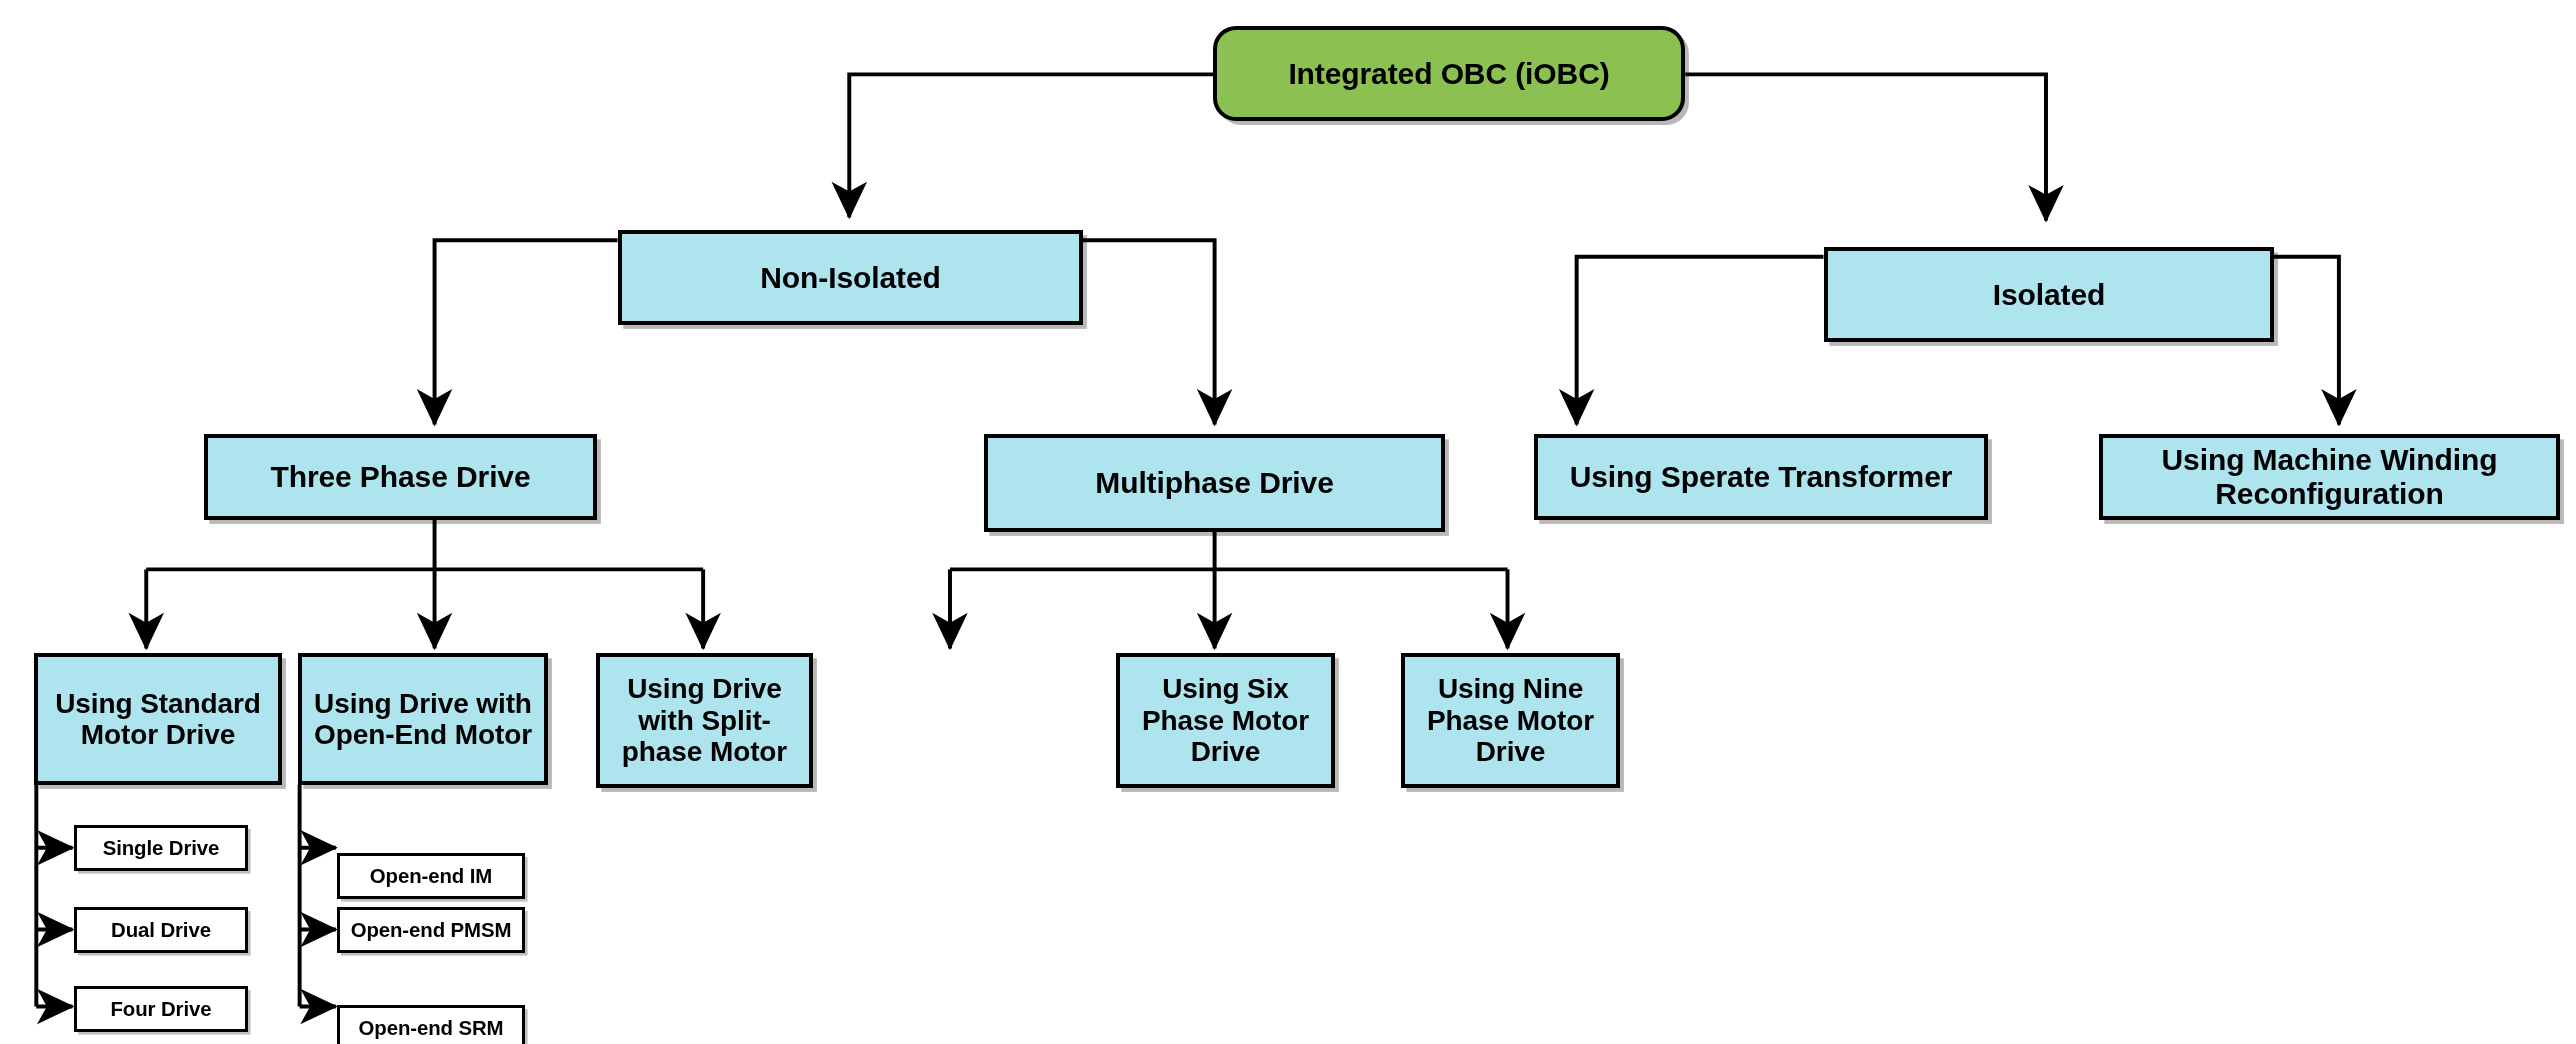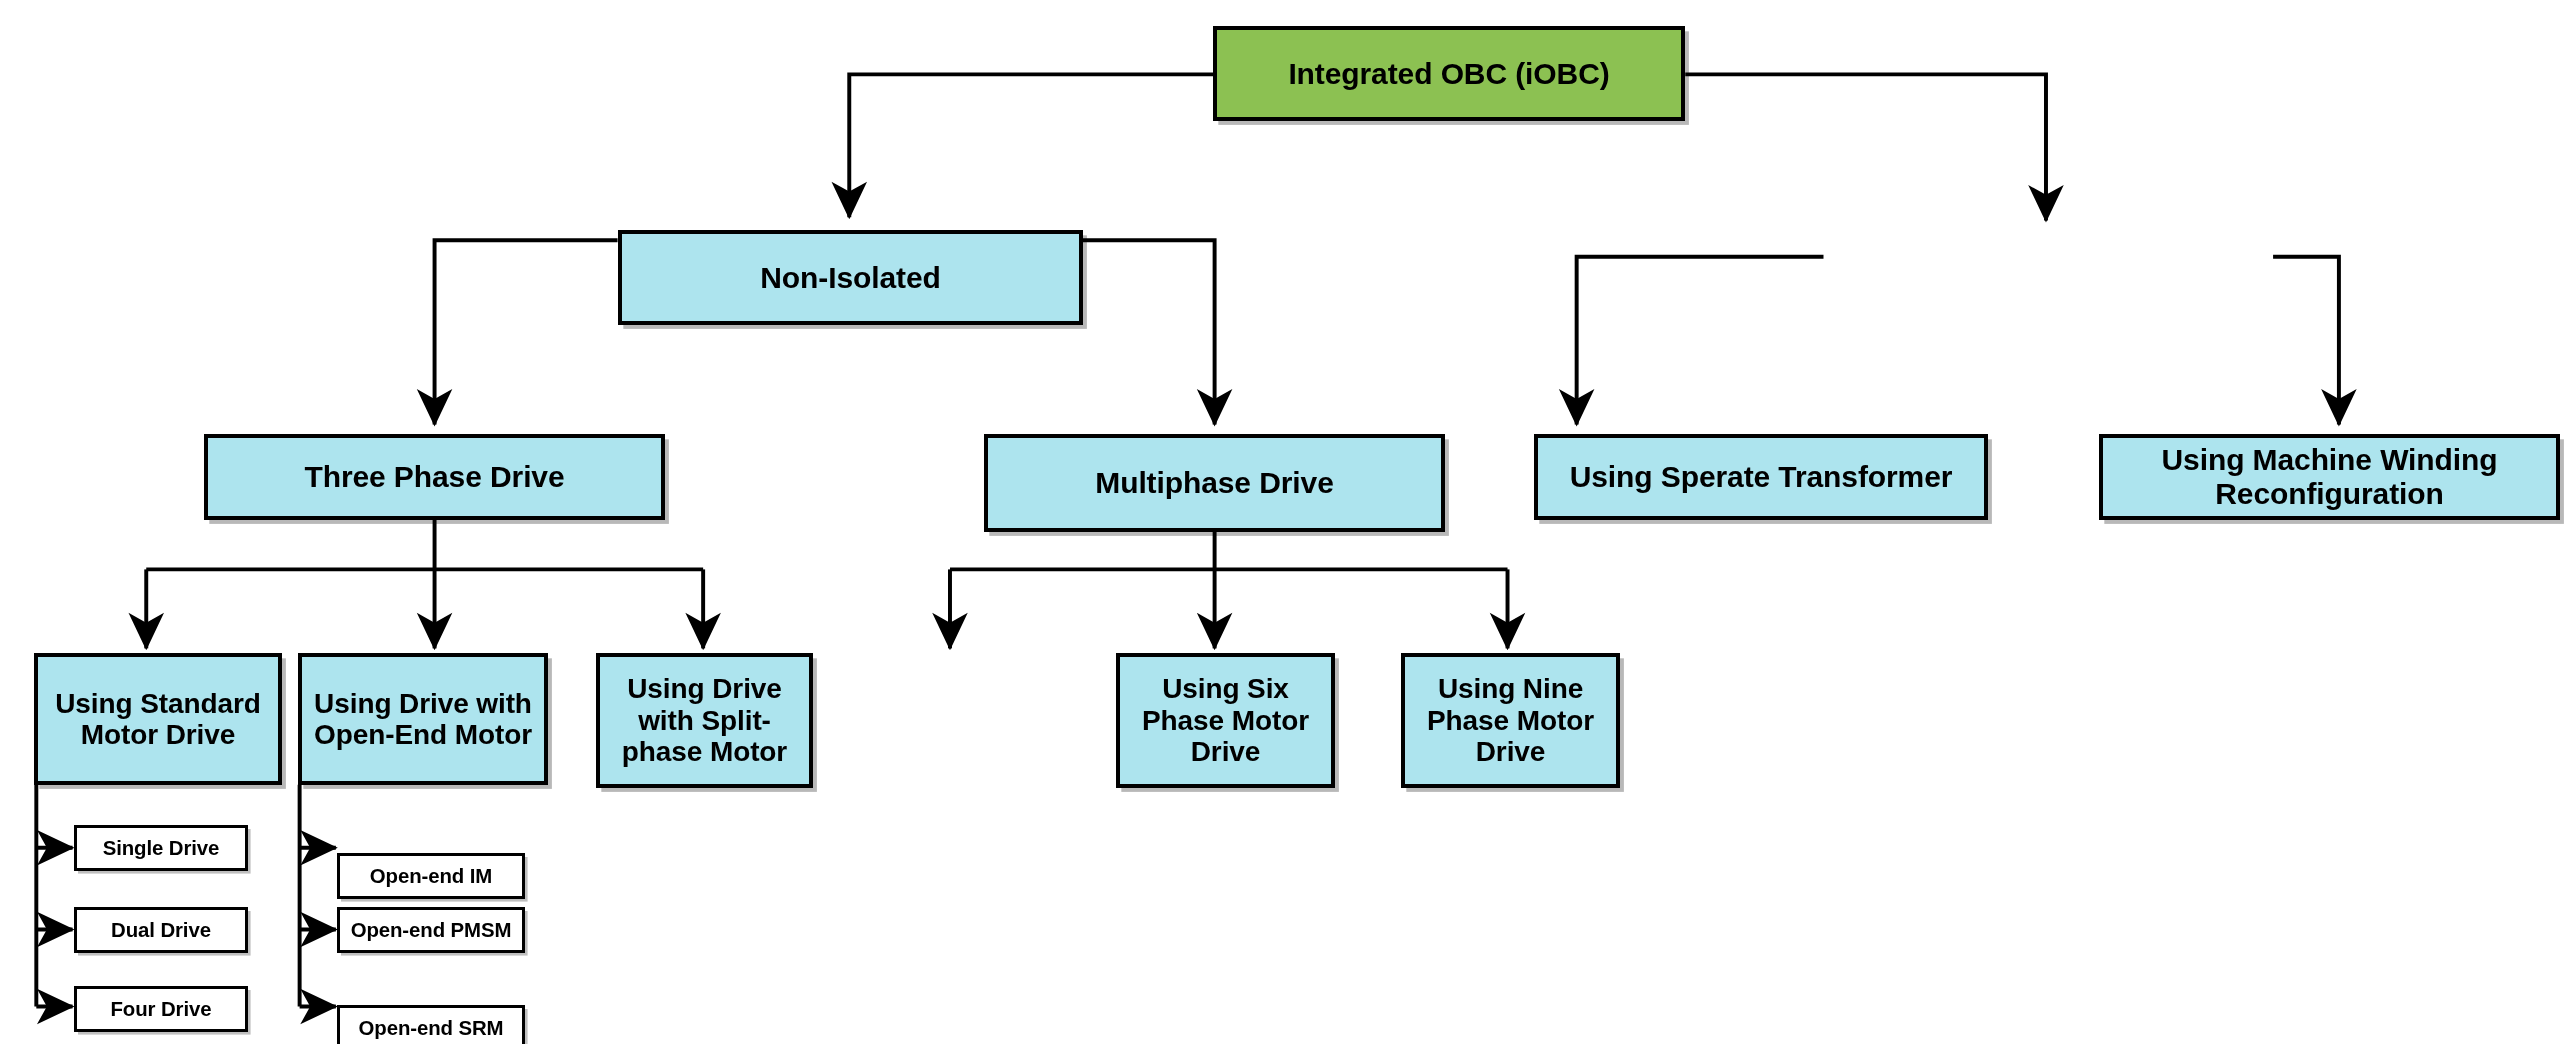--- a/index.html
+++ b/index.html
@@ -33,21 +33,21 @@
     justify-content: center;
     text-align: center;
     border: 4px solid #000000;
     font-weight: bold;
     color: #000000;
     line-height: 1.12;
     letter-spacing: -0.1px;
     padding: 1.3px 4px;
     box-shadow: 4.6px 4.6px 0 -0.7px rgba(0,0,0,0.28);
   }
-  .node.green { background: #8cc152; }
+  .node.green { background: #8cc152; border-radius: 23px; }
   .node.blue  { background: #ade4ee; }
   .node.white { background: #ffffff; }
 
   .lvl1 { font-size: 30px; }
   .lvl2 { font-size: 30px; }
   .lvl3 { font-size: 30px; }
   .lvl4 { font-size: 28px; }
   .leafbox {
     font-size: 20.4px;
     border-width: 3.3px;
@@ -115,22 +115,25 @@
   </svg>
 
   <div class="node green lvl1" style="left:1213px; top:26px; width:472px; height:95px;">
     <span>Integrated OBC (iOBC)</span>
   </div>
 
   <div class="node blue lvl2" style="left:618px; top:230px; width:465px; height:95px;">
     <span>Non-Isolated</span>
   </div>
 
+  <div class="node blue lvl2" style="left:1824px; top:247px; width:450px; height:95px;">
+    <span>Isolated</span>
+  </div>
 
-  <div class="node blue lvl3" style="left:204px; top:434px; width:461px; height:86px;justify-content:flex-end;">
+  <div class="node blue lvl3" style="left:204px; top:434px; width:393px; height:86px;justify-content:flex-end;">
     <span>Three Phase Drive</span>
   </div>
 
   <div class="node blue lvl3" style="left:984px; top:434px; width:461px; height:98px;">
     <span>Multiphase Drive</span>
   </div>
 
   <div class="node blue lvl3" style="left:1534px; top:434px; width:454px; height:86px;">
     <span>Using Sperate Transformer</span>
   </div>

